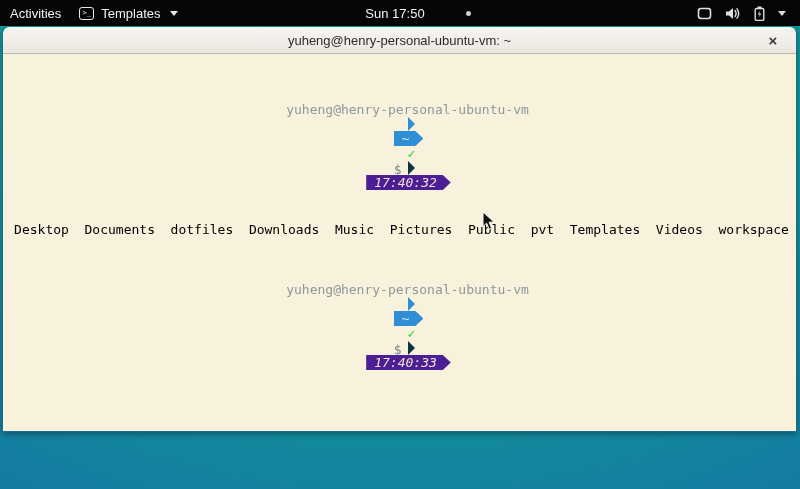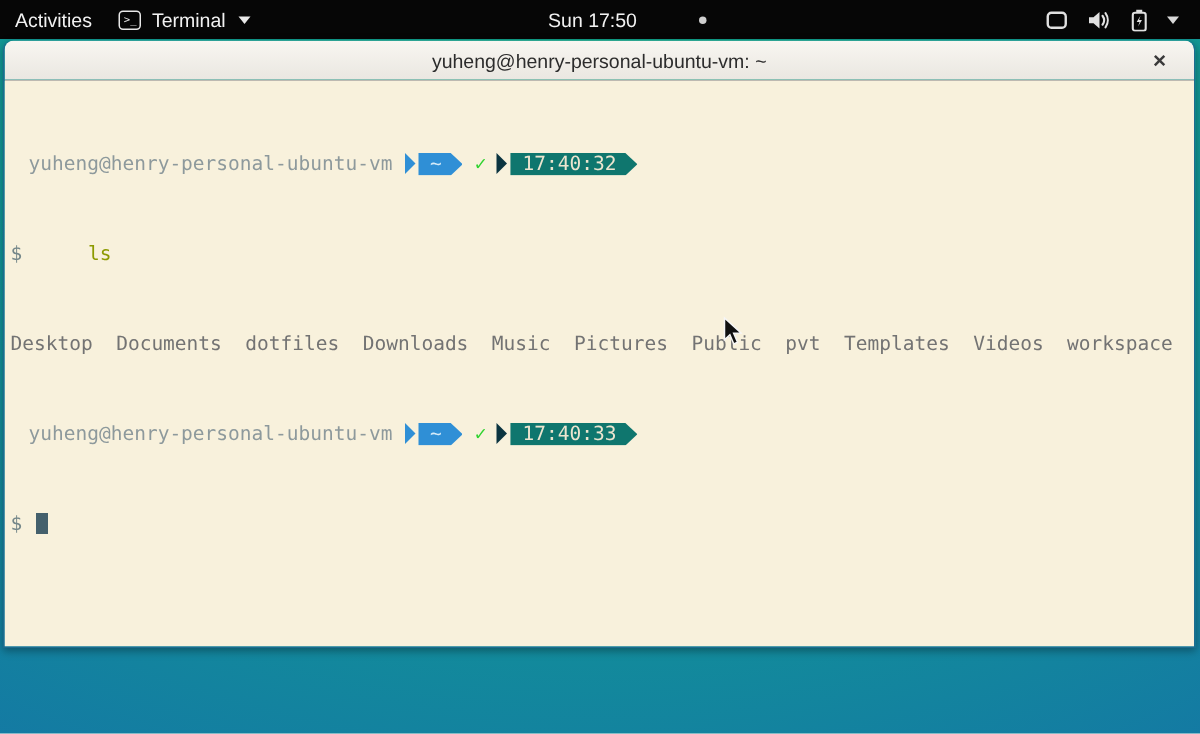--- a/index.html
+++ b/index.html
@@ -58,52 +58,52 @@
   .close-btn {
     position:absolute; right:12px; top:0; height:100%; width:22px;
     display:flex; align-items:center; justify-content:center;
     color:#3a3a3a; font-size:15px; font-weight:bold; cursor:default;
   }
   .terminal {
     flex:1; background:#f8f1dc; padding:3px 0 0 4px;
     font-family:"DejaVu Sans Mono", monospace; font-size:13px; line-height:15px;
     color:#657b83; white-space:pre;
   }
-  .t-line { height:15px; display:flex; white-space:pre; }
+  .t-line { height:15px; display:flex; align-items:center; white-space:pre;flex-direction:column; }
   .prompt-line { padding-left:12px; }
   .prompt-user { color:#8d999c; }
   .pl-tri { width:0; height:0; border-top:7px solid transparent; border-bottom:7px solid transparent; }
   .pl-tri.blue { border-left:7px solid #2f8fd6; margin-left:8px; }
   .pl-tri.dark { border-left:7px solid #0b3440; margin-left:7px; }
   .pl-seg {
     height:15px; display:inline-flex; align-items:center;
     padding:0 14px 0 8px; margin-left:2px;
     clip-path:polygon(0 0, calc(100% - 8px) 0, 100% 50%, calc(100% - 8px) 100%, 0 100%);
   }
   .pl-seg.blue { background:#2f8fd6; color:#d5eaf8; }
-  .pl-seg.dark { background:#0f766e; color:#ece5cf; }
+  .pl-seg.dark { background:#4c1d95; color:#ece5cf;font-style:italic; }
   .check { color:#2fd32f; margin-left:8px; }
   .dollar { color:#75878a; }
   .cmd { color:#8c9a00;margin-left:36px; }
-  .dirs { color:#737373; }
+  .dirs { color:#000000; }
   .block-cursor { width:8px; height:14px; background:#44606c; display:inline-block; margin-left:1px; }
 
   
   .mouse-cursor { position:absolute; left:481px; top:211px; width:14px; height:20px; }
 </style>
 </head>
 <body>
 
 <div class="top-bar">
   <div class="activities">
     <span>Activities</span>
   </div>
   <div class="app-menu">
     <span class="term-glyph">&gt;_</span>
-    <span>Terminal</span>
+    <span>Templates</span>
     <span class="caret-down"></span>
   </div>
   <div class="clock-area">
     <span>Sun 17:50</span>
     <span class="notif-dot"></span>
   </div>
   <div class="system-tray">
     <svg width="15" height="13" viewBox="0 0 15 13">
       <rect x="1.5" y="1.5" width="12" height="10" rx="2.5" fill="none" stroke="#e0e0e0" stroke-width="1.6"></rect>
     </svg>

